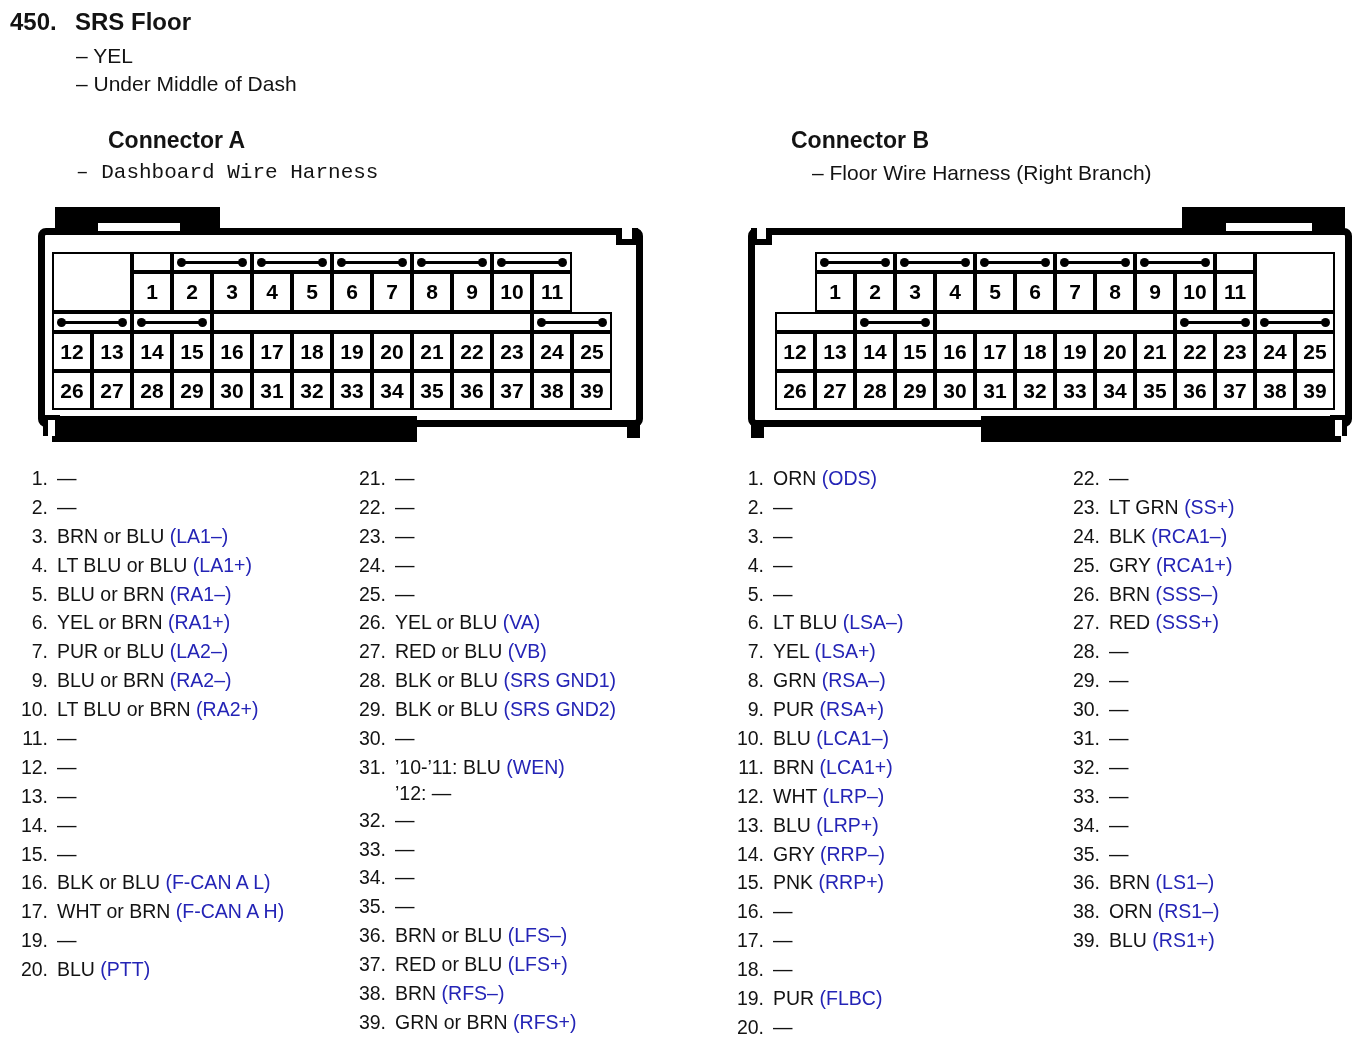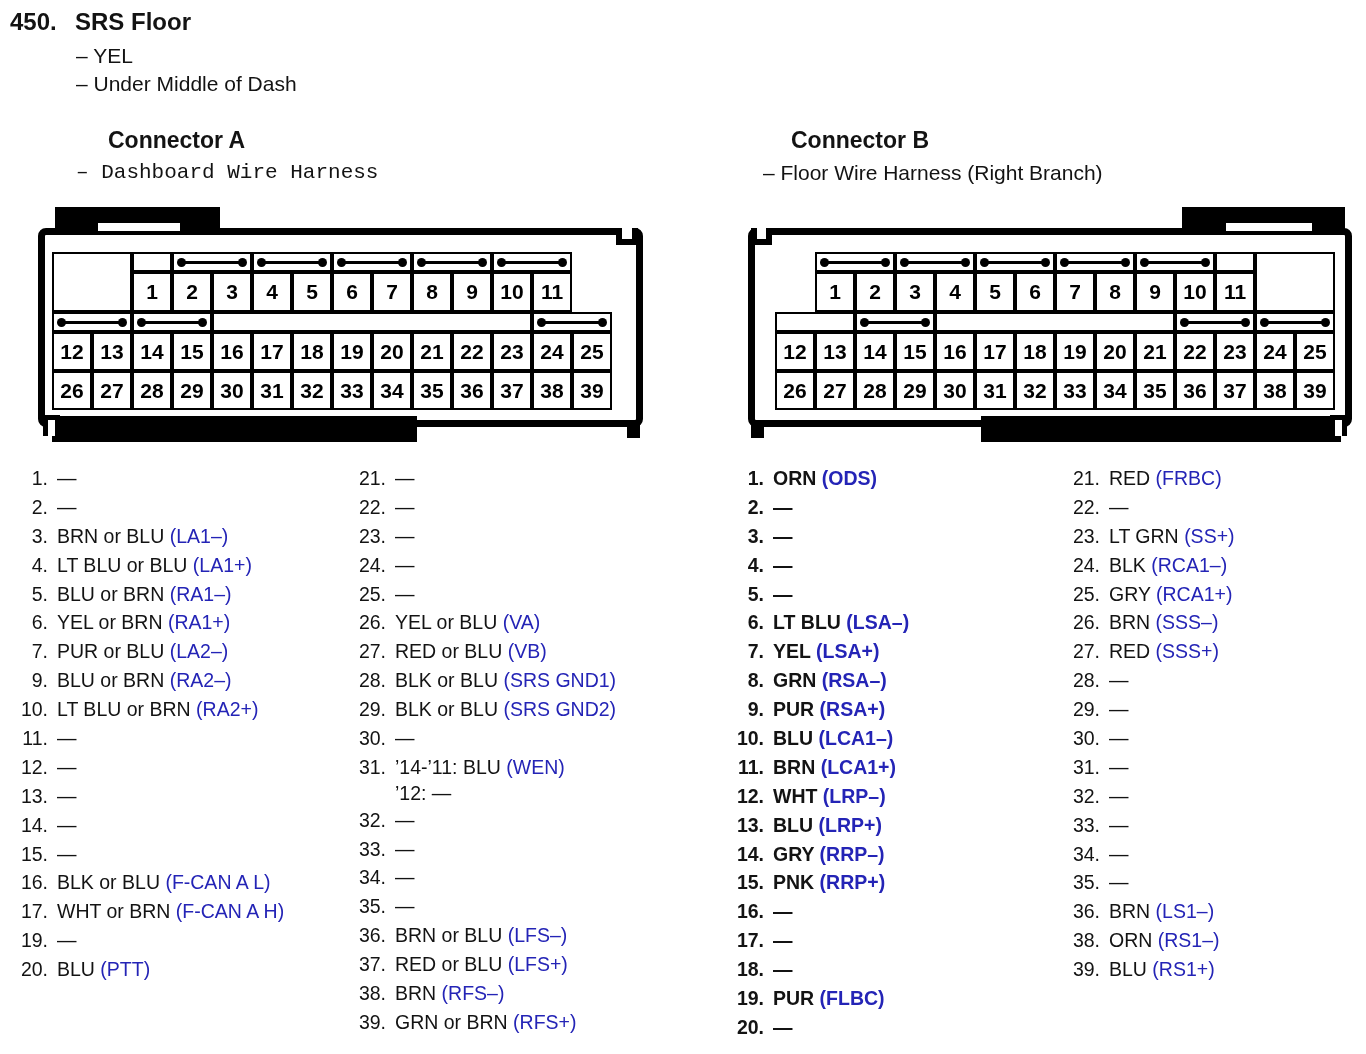--- a/index.html
+++ b/index.html
@@ -9,21 +9,21 @@
   }
   .abs{position:absolute;}
   
   .h-num{left:10px;top:8px;font-size:24px;font-weight:bold;}
   .h-title{left:75px;top:8px;font-size:24px;font-weight:bold;}
   .h-sub1{left:76px;top:44px;font-size:21px;}
   .h-sub2{left:76px;top:72px;font-size:21px;}
   .ca-title{left:75px;top:127px;font-size:23px;font-weight:bold;margin-left:33px;}
   .ca-sub{left:76px;top:161px;font-size:21px;font-family:Liberation Mono, monospace;}
   .cb-title{left:791px;top:127px;font-size:23px;font-weight:bold;}
-  .cb-sub{left:763px;top:161px;font-size:21px;}
+  .cb-sub{left:812px;top:161px;font-size:21px;}
   
   .conn{
     position:absolute;top:228px;height:199px;box-sizing:border-box;
     border:7px solid #000;border-radius:8px;background:#fff;
   }
   .conn-a{left:38px;width:605px;}
   .conn-b{left:748px;width:604px;}
   .tab{position:absolute;background:#000;height:28px;top:-28px;}
   .conn-a .tab{left:10px;width:165px;}
   .conn-b .tab{right:0px;width:163px;}
@@ -61,21 +61,21 @@
     display:flex;align-items:center;justify-content:center;
   }
   .cell.pin{font-weight:bold;font-size:21px;color:#000;}
   .cell.bridge{justify-content:space-between;padding:0 3px;}
   .dot{width:9px;height:9px;border-radius:50%;background:#000;flex:0 0 auto;}
   .bline{flex:1 1 auto;height:3px;background:#000;margin:0 -2px;}
   
   .pin-col{position:absolute;top:464px;font-size:19.5px;white-space:nowrap;}
   .pc-a1{left:14px;}
   .pc-a2{left:352px;}
-  .pc-b1{left:730px;font-weight:bold;}
+  .pc-b1{left:730px;}
   .pc-b2{left:1066px;}
   .pin-item{height:28.9px;line-height:28.9px;}
   .pin-num{display:inline-block;width:34px;text-align:right;margin-right:9px;}
   .pin-line2{height:23.9px;line-height:23.9px;padding-left:43px;}
   .sig{color:var(--sig,#2424b6);}
 </style>
 </head>
 <body>
 
 <div class="page">
@@ -303,21 +303,21 @@
       <div class="pin-item"><span class="pin-num">21.</span><span>—</span></div>
       <div class="pin-item"><span class="pin-num">22.</span><span>—</span></div>
       <div class="pin-item"><span class="pin-num">23.</span><span>—</span></div>
       <div class="pin-item"><span class="pin-num">24.</span><span>—</span></div>
       <div class="pin-item"><span class="pin-num">25.</span><span>—</span></div>
       <div class="pin-item"><span class="pin-num">26.</span><span>YEL or BLU </span><span class="sig">(VA)</span></div>
       <div class="pin-item"><span class="pin-num">27.</span><span>RED or BLU </span><span class="sig">(VB)</span></div>
       <div class="pin-item"><span class="pin-num">28.</span><span>BLK or BLU </span><span class="sig">(SRS GND1)</span></div>
       <div class="pin-item"><span class="pin-num">29.</span><span>BLK or BLU </span><span class="sig">(SRS GND2)</span></div>
       <div class="pin-item"><span class="pin-num">30.</span><span>—</span></div>
-      <div class="pin-item" style="height: auto;"><span class="pin-num">31.</span><span>’14-’11: BLU </span><span class="sig">(WEN)</span><div class="pin-line2"><span>’12: —</span></div></div>
+      <div class="pin-item" style="height: auto;"><span class="pin-num">31.</span><span>’10-’11: BLU </span><span class="sig">(WEN)</span><div class="pin-line2"><span>’12: —</span></div></div>
       <div class="pin-item"><span class="pin-num">32.</span><span>—</span></div>
       <div class="pin-item"><span class="pin-num">33.</span><span>—</span></div>
       <div class="pin-item"><span class="pin-num">34.</span><span>—</span></div>
       <div class="pin-item"><span class="pin-num">35.</span><span>—</span></div>
       <div class="pin-item"><span class="pin-num">36.</span><span>BRN or BLU </span><span class="sig">(LFS–)</span></div>
       <div class="pin-item"><span class="pin-num">37.</span><span>RED or BLU </span><span class="sig">(LFS+)</span></div>
       <div class="pin-item"><span class="pin-num">38.</span><span>BRN </span><span class="sig">(RFS–)</span></div>
       <div class="pin-item"><span class="pin-num">39.</span><span>GRN or BRN </span><span class="sig">(RFS+)</span></div>
     </div>
   <div class="pin-col pc-b1">
@@ -336,21 +336,20 @@
       <div class="pin-item"><span class="pin-num">13.</span><span>BLU </span><span class="sig">(LRP+)</span></div>
       <div class="pin-item"><span class="pin-num">14.</span><span>GRY </span><span class="sig">(RRP–)</span></div>
       <div class="pin-item"><span class="pin-num">15.</span><span>PNK </span><span class="sig">(RRP+)</span></div>
       <div class="pin-item"><span class="pin-num">16.</span><span>—</span></div>
       <div class="pin-item"><span class="pin-num">17.</span><span>—</span></div>
       <div class="pin-item"><span class="pin-num">18.</span><span>—</span></div>
       <div class="pin-item"><span class="pin-num">19.</span><span>PUR </span><span class="sig">(FLBC)</span></div>
       <div class="pin-item"><span class="pin-num">20.</span><span>—</span></div>
     </div>
   <div class="pin-col pc-b2">
-      <div class="pin-item"><span class="pin-num">21.</span><span>RED </span><span class="sig">(FRBC)</span></div>
       <div class="pin-item"><span class="pin-num">22.</span><span>—</span></div>
       <div class="pin-item"><span class="pin-num">23.</span><span>LT GRN </span><span class="sig">(SS+)</span></div>
       <div class="pin-item"><span class="pin-num">24.</span><span>BLK </span><span class="sig">(RCA1–)</span></div>
       <div class="pin-item"><span class="pin-num">25.</span><span>GRY </span><span class="sig">(RCA1+)</span></div>
       <div class="pin-item"><span class="pin-num">26.</span><span>BRN </span><span class="sig">(SSS–)</span></div>
       <div class="pin-item"><span class="pin-num">27.</span><span>RED </span><span class="sig">(SSS+)</span></div>
       <div class="pin-item"><span class="pin-num">28.</span><span>—</span></div>
       <div class="pin-item"><span class="pin-num">29.</span><span>—</span></div>
       <div class="pin-item"><span class="pin-num">30.</span><span>—</span></div>
       <div class="pin-item"><span class="pin-num">31.</span><span>—</span></div>

